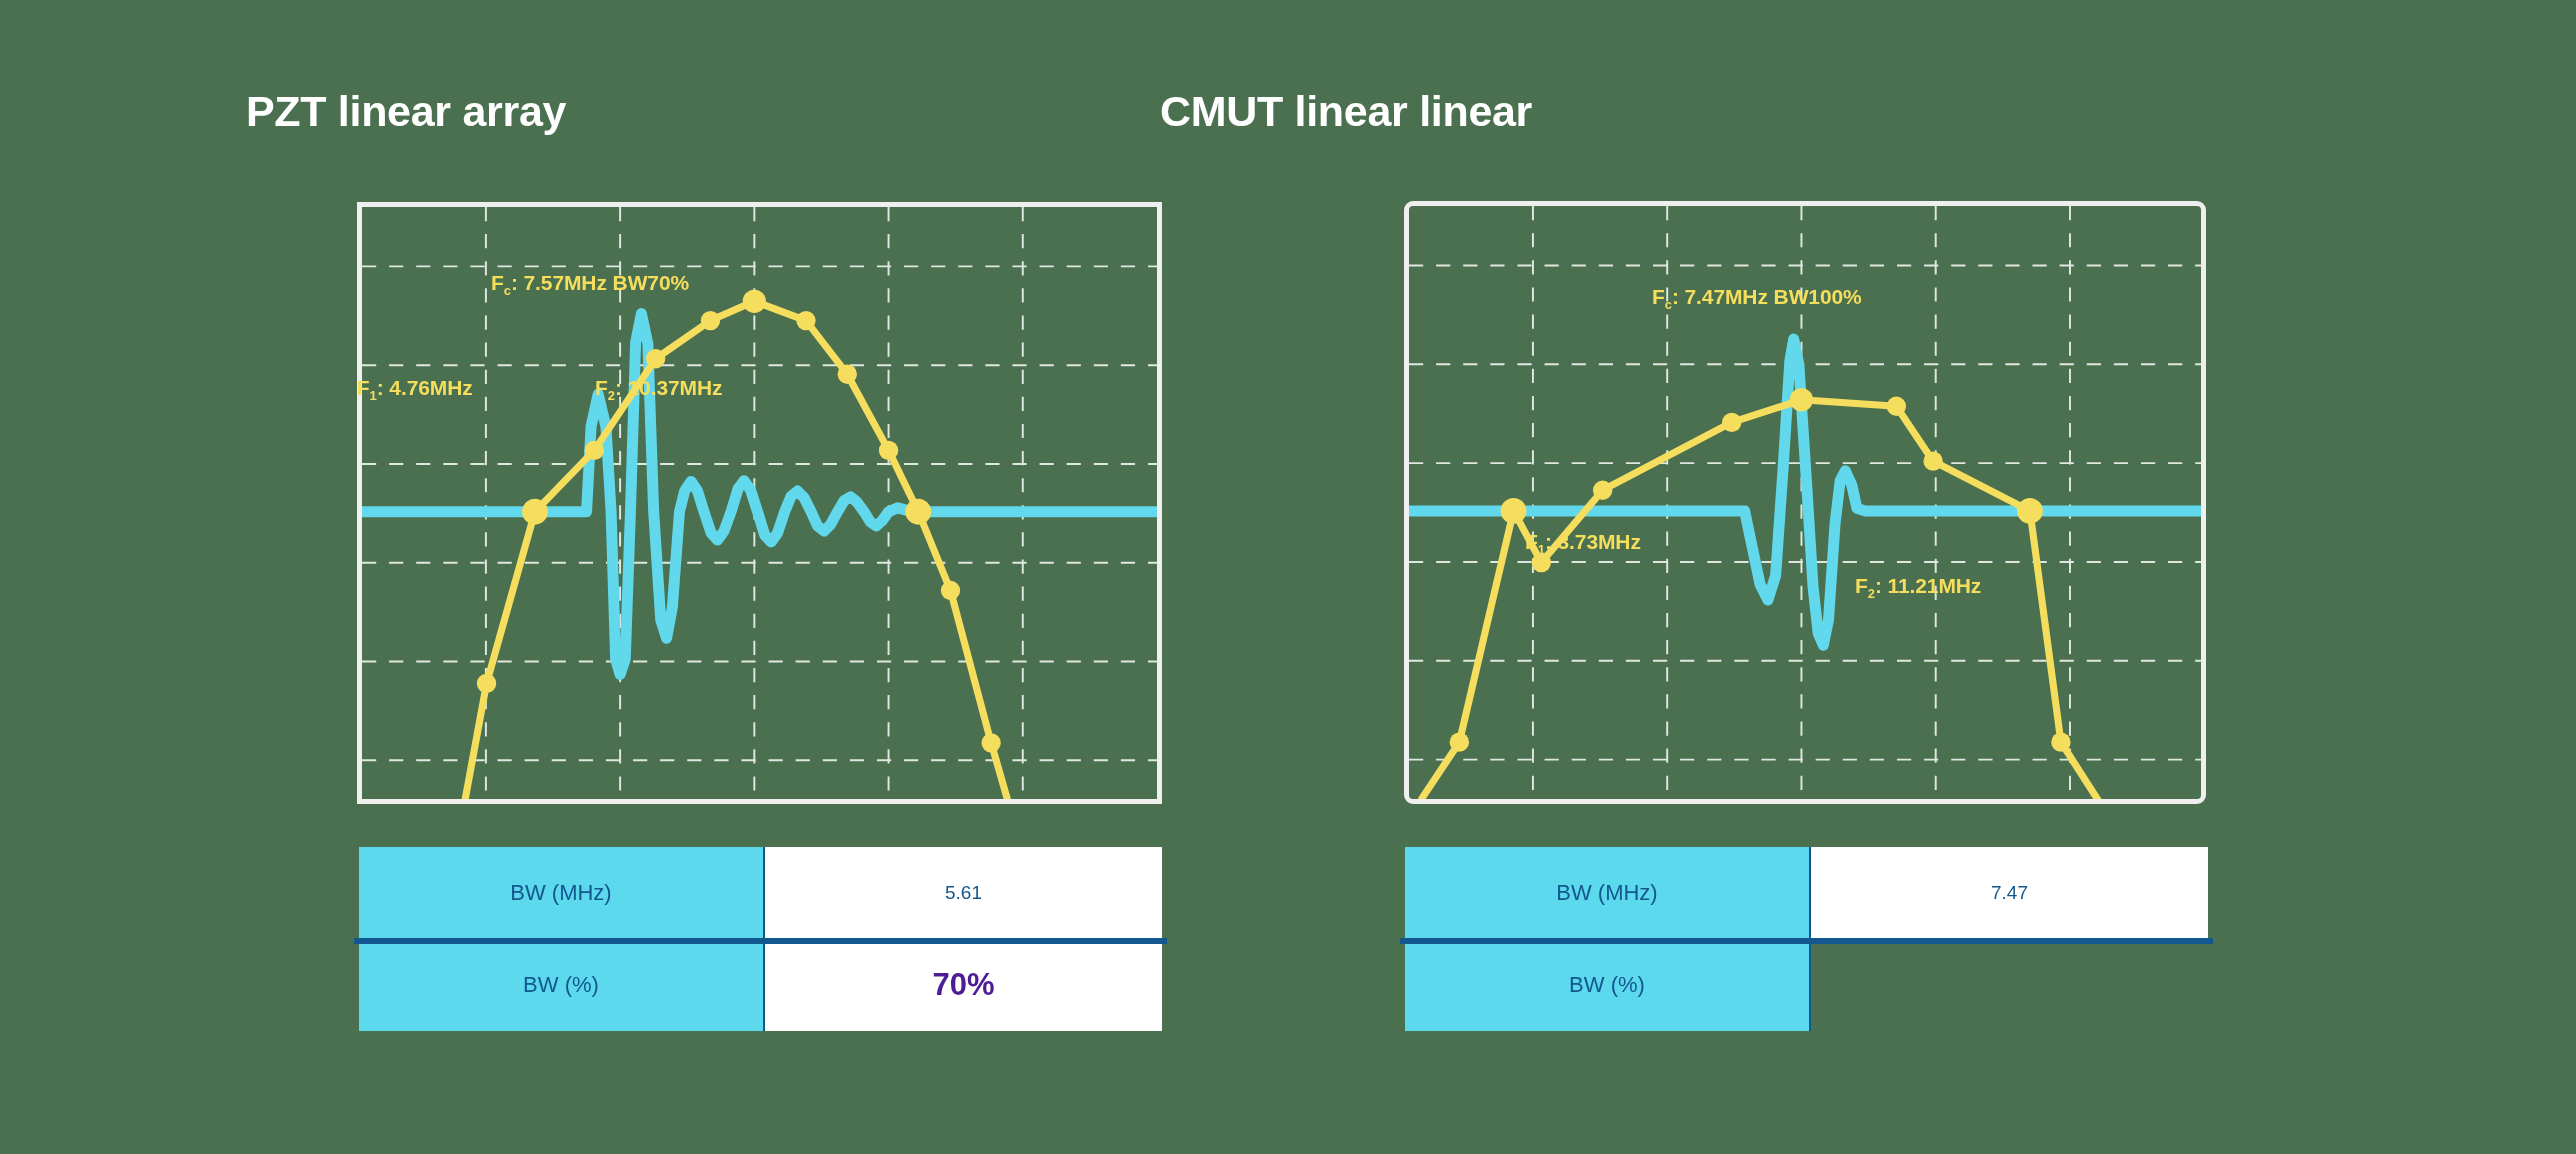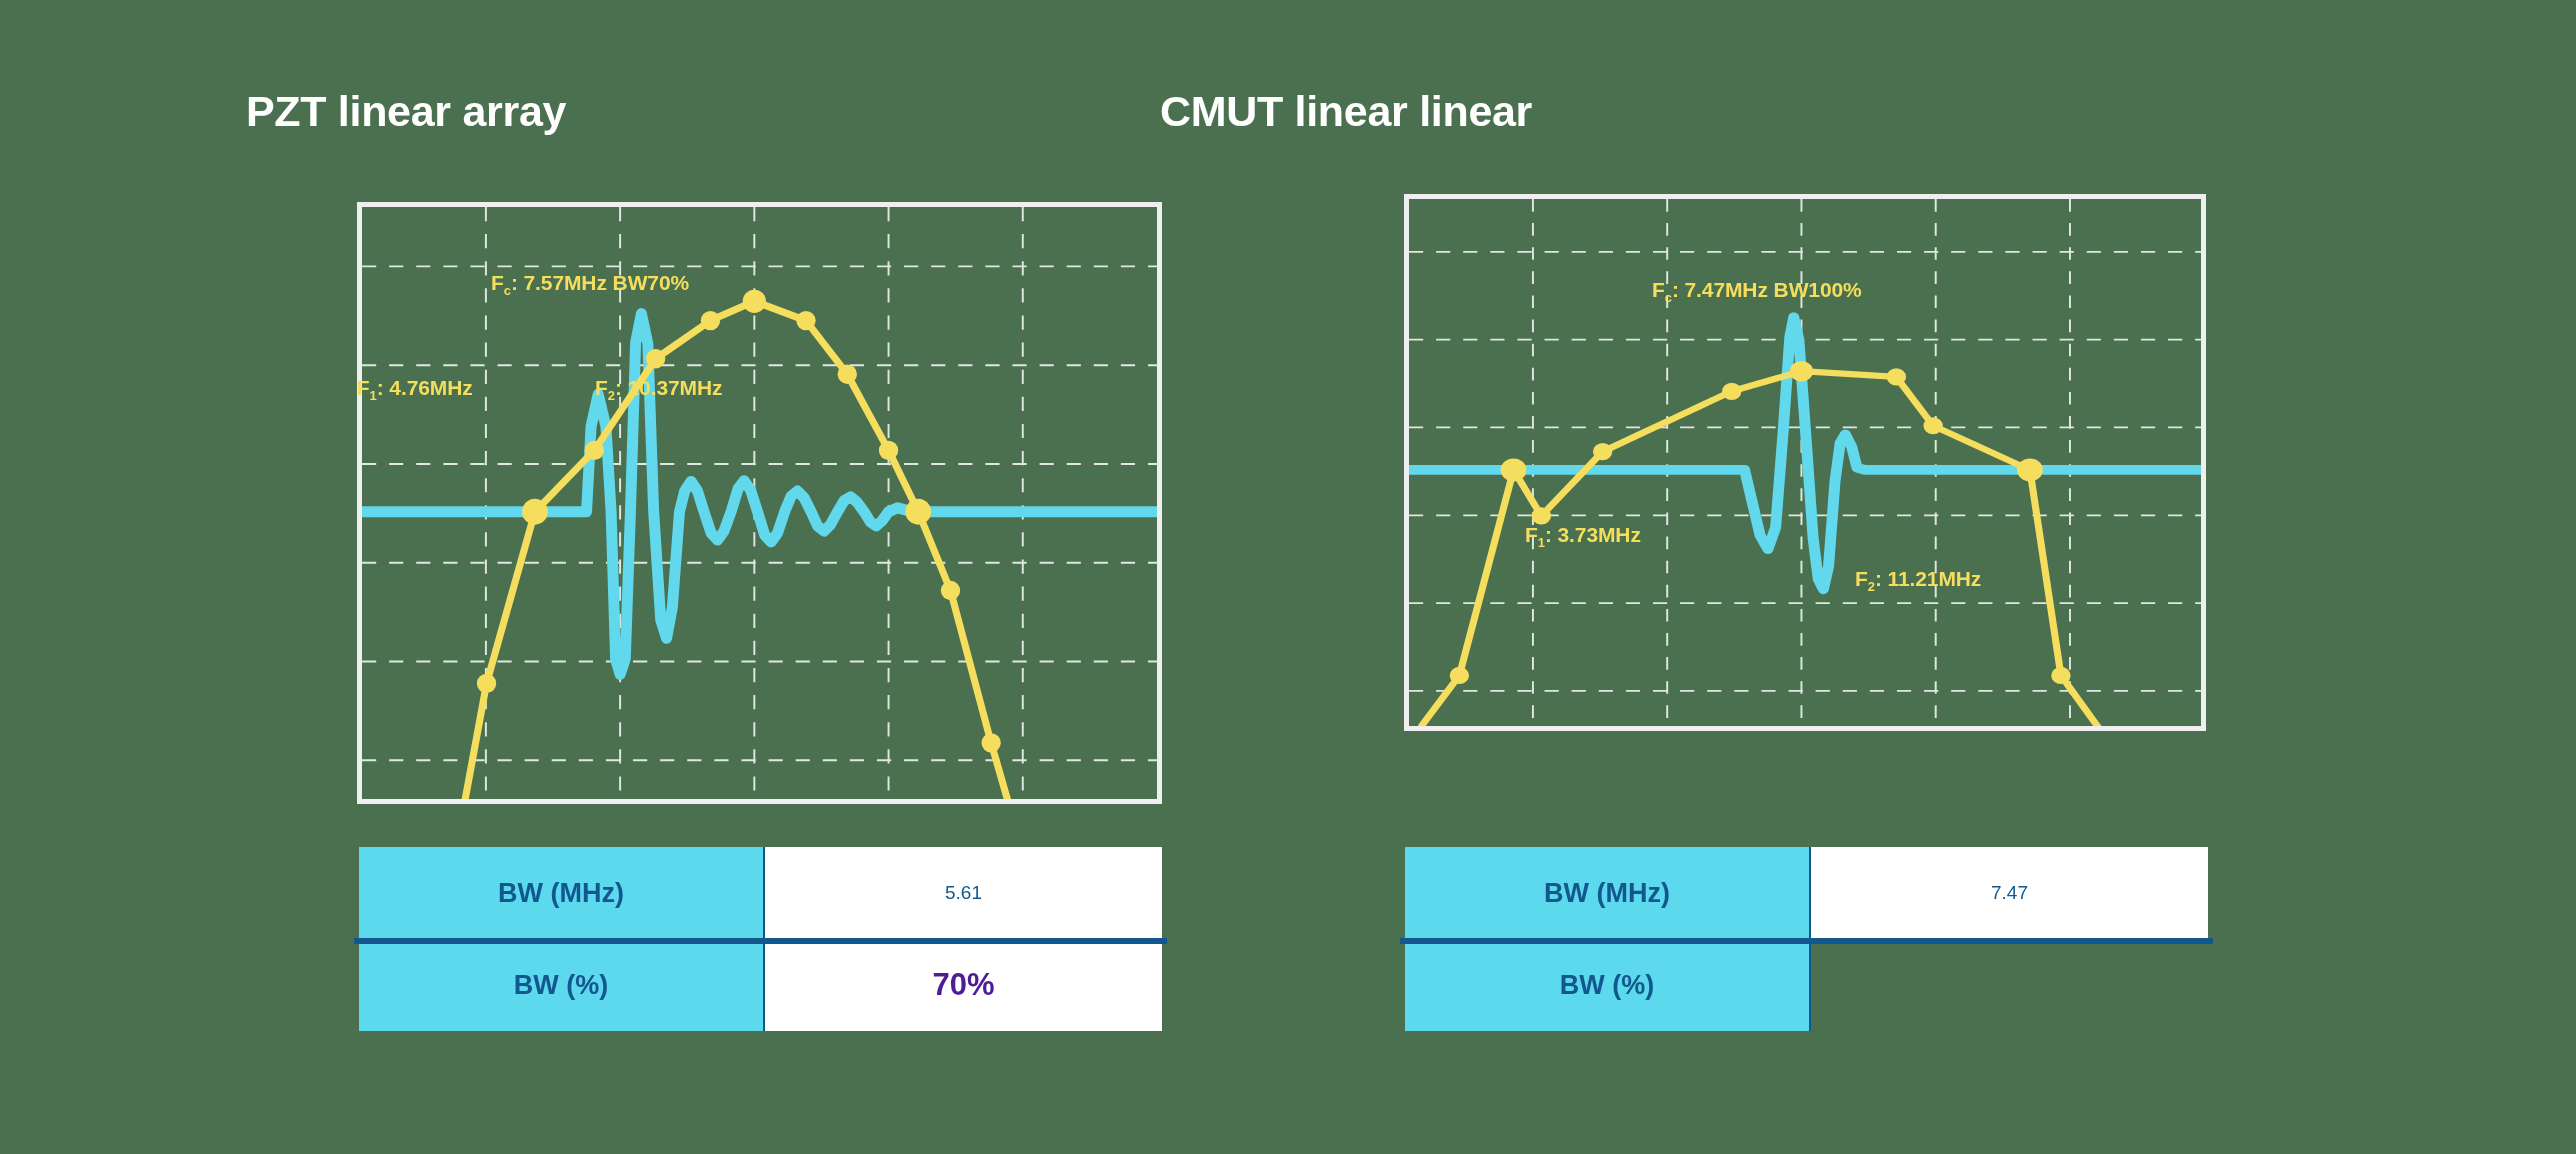--- a/index.html
+++ b/index.html
@@ -28,21 +28,21 @@
   #panel-left .panel-title{left:-238px;}
   #panel-right .panel-title{left:-586px;}
 
   .chart-frame{
     position:absolute;
     border:5.8px solid #efefef;
     box-sizing:border-box;
     background:transparent;
   }
   #chart-frame-left{left:357px;top:202px;width:805px;height:602px;}
-  #chart-frame-right{left:116px;top:194px;width:802px;height:537px;}
+  #chart-frame-right{left:116px;top:201px;width:802px;height:603px;border-radius:9px;}
 
   .plot{position:absolute;inset:0;overflow:hidden;}
   .plot svg{display:block;width:100%;height:100%;}
 
   .annot{
     position:absolute;
     color:#f5dd5d;
     font-size:21px;
     font-weight:700;
     white-space:nowrap;
@@ -63,22 +63,22 @@
   #bw-table-right{left:117px;top:847px;}
 
   .bw-cell{
     display:flex;align-items:center;justify-content:center;
     box-sizing:border-box;
     position:relative;
   }
   .bw-label{
     background:#5cd9ed;
     color:#12588f;
-    font-size:27px;
-    font-weight:700;
+    font-size:22px;
+    font-weight:400;
     border-right:2.6px solid #12588f;
   }
   .bw-value{
     background:#ffffff;
     color:#12588f;
     font-size:19px;
     font-weight:400;
   }
   .bw-value.pct{
     color:#4c1d95;

